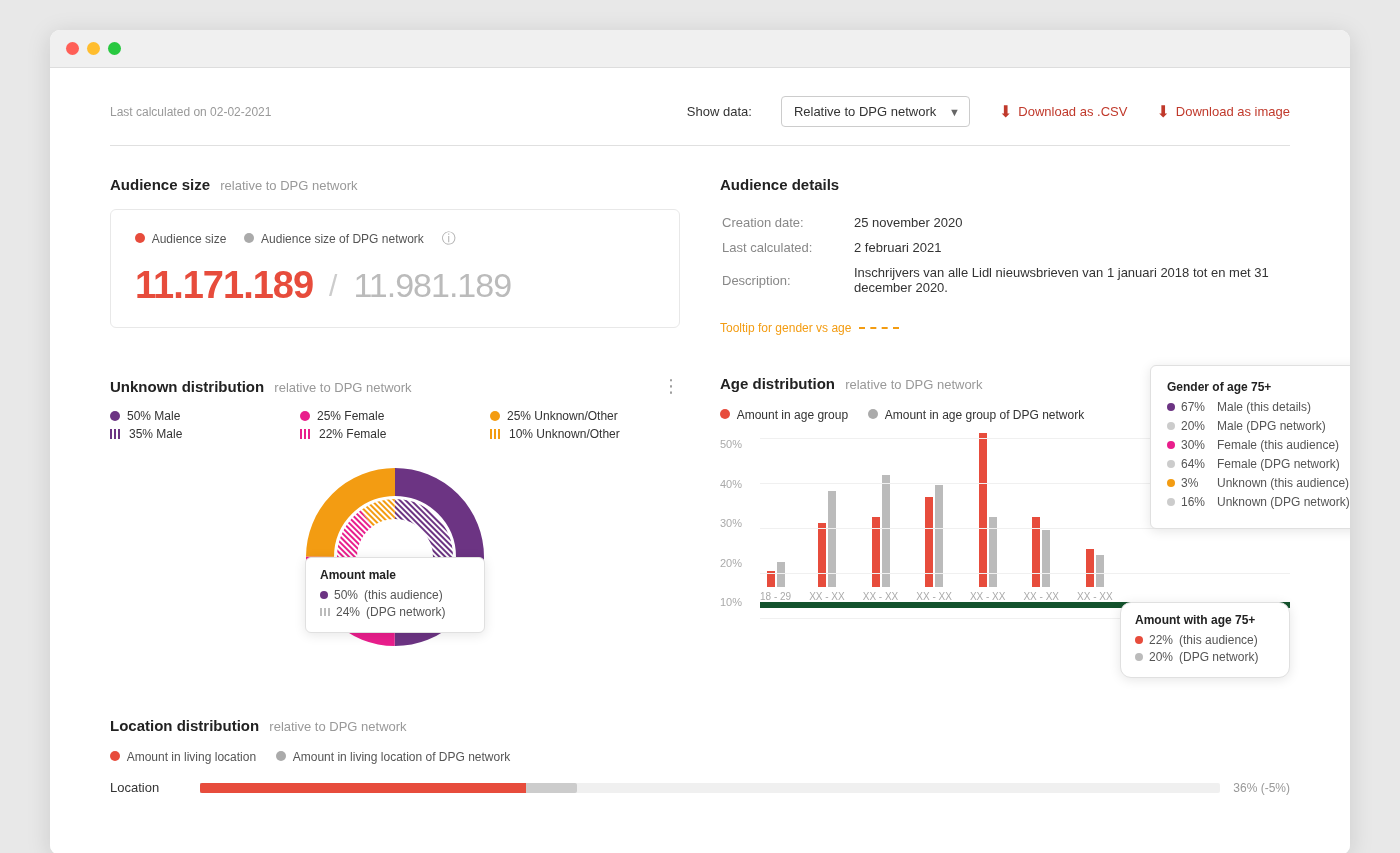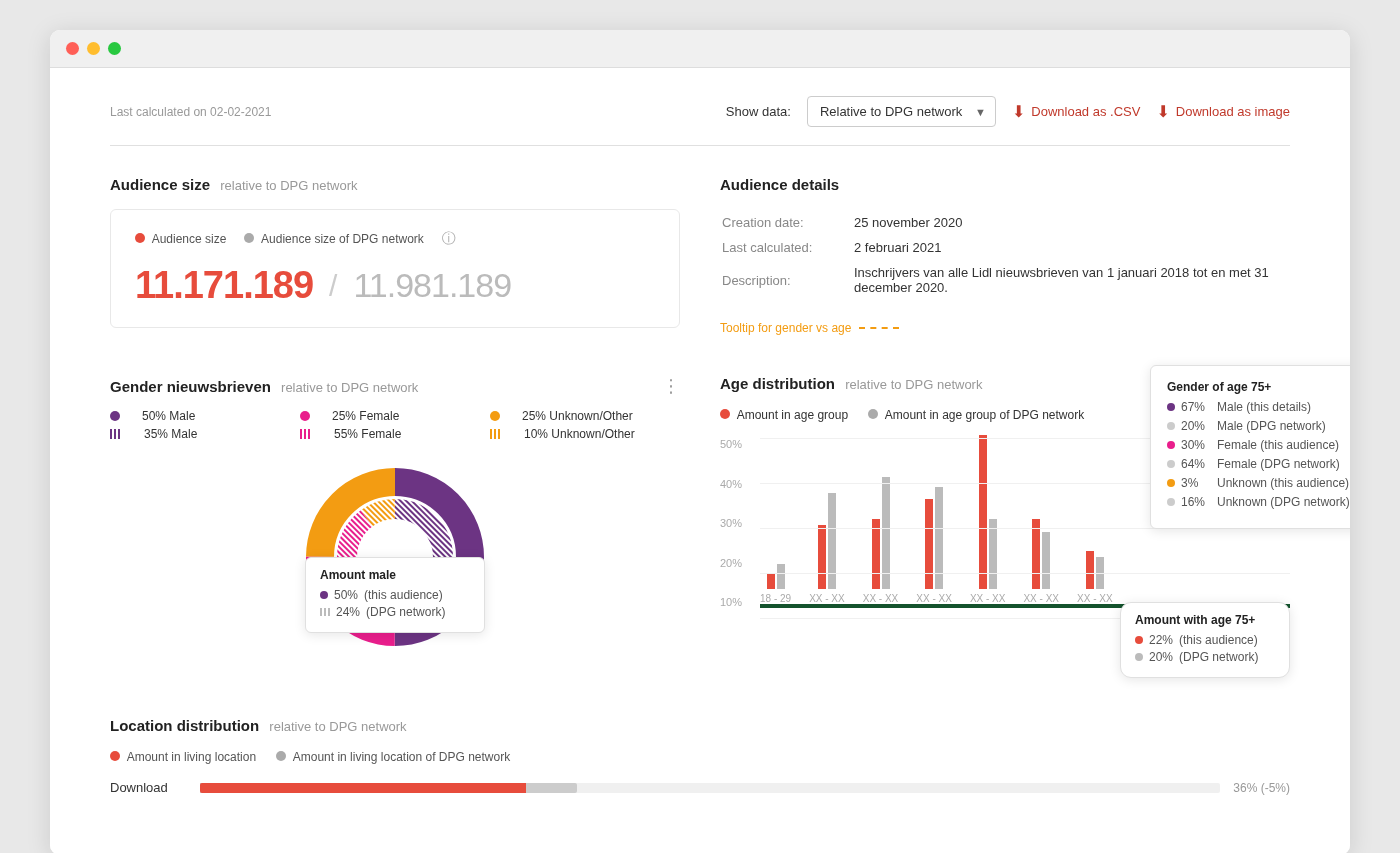--- a/index.html
+++ b/index.html
@@ -34,21 +34,21 @@
 
     .top-bar {
       display: flex;
       align-items: center;
       justify-content: space-between;
       padding: 28px 0 18px;
       border-bottom: 1px solid #e0e0e0;
       margin-bottom: 30px;
     }
     .top-bar-left { color: #999; font-size: 12px; }
-    .top-bar-right { display: flex; align-items: center; gap: 16px; }
+    .top-bar-right { display: flex; align-items: center; gap: 29px; }
     .show-data-label { color: #333; font-size: 13px; }
     .dropdown-select {
       border: 1px solid #ccc;
       border-radius: 4px;
       padding: 7px 32px 7px 12px;
       font-size: 13px;
       color: #333;
       background: #fff;
       appearance: none;
       cursor: pointer;
@@ -140,21 +140,21 @@
       margin-bottom: 12px;
     }
     .more-icon { color: #999; cursor: pointer; font-size: 18px; }
     .gender-legends {
       display: grid;
       grid-template-columns: 1fr 1fr 1fr;
       gap: 4px 0;
       margin-bottom: 16px;
       font-size: 12px;
     }
-    .gender-legend-item { display: flex; align-items: center; gap: 22px; }
+    .gender-legend-item { display: flex; align-items: center; gap: 7px; }
     .gleg-dot { width: 10px; height: 10px; border-radius: 50%; }
     .gleg-dot-purple { background: #6c3483; }
     .gleg-dot-pink { background: #e91e8c; }
     .gleg-dot-yellow { background: #f39c12; }
     .gleg-stripe-purple {
       width: 12px; height: 10px;
       background: repeating-linear-gradient(90deg, #6c3483 0px, #6c3483 2px, transparent 2px, transparent 4px);
     }
     .gleg-stripe-pink {
       width: 12px; height: 10px;
@@ -342,21 +342,21 @@
           <span class="dashed-line"></span>
         </div>
       </div>
     </div>
 
     <div class="two-col" style="position:relative;">
 
       <div>
         <div class="gender-top">
           <div class="section-title" style="margin-bottom:0;">
-            <span>Gender nieuwsbrieven</span>
+            <span>Unknown distribution</span>
             <span class="subtitle">relative to DPG network</span>
           </div>
           <span class="more-icon">⋮</span>
         </div>
 
         <div class="gender-legends">
           <div class="gender-legend-item">
             <span class="gleg-dot gleg-dot-purple"></span>
             <span>50% Male</span>
           </div>
@@ -367,21 +367,21 @@
           <div class="gender-legend-item">
             <span class="gleg-dot gleg-dot-yellow"></span>
             <span>25% Unknown/Other</span>
           </div>
           <div class="gender-legend-item">
             <span class="gleg-stripe-purple"></span>
             <span>35% Male</span>
           </div>
           <div class="gender-legend-item">
             <span class="gleg-stripe-pink"></span>
-            <span>55% Female</span>
+            <span>22% Female</span>
           </div>
           <div class="gender-legend-item">
             <span class="gleg-stripe-yellow"></span>
             <span>10% Unknown/Other</span>
           </div>
         </div>
 
         <div class="donut-container">
           <svg width="200" height="200" viewBox="0 0 200 200">
 
@@ -456,21 +456,21 @@
           </div>
 
           <div class="grid-lines">
             <div class="grid-line" style="top:0%;"></div>
             <div class="grid-line" style="top:25%;"></div>
             <div class="grid-line" style="top:50%;"></div>
             <div class="grid-line" style="top:75%;"></div>
             <div class="grid-line" style="top:100%;"></div>
           </div>
 
-          <div style="margin-left:40px; display:flex; align-items:flex-end; gap:18px; height:170px; border-bottom:4px solid #14532d; padding-bottom:0;">
+          <div style="margin-left:40px; display:flex; align-items:flex-end; gap:18px; height:170px; border-bottom:6px solid #14532d; padding-bottom:0;">
 
             <div class="age-bar-group">
               <div style="display:flex;gap:2px;align-items:flex-end;height:160px;">
                 <div class="bar-red" style="height:16px;"></div>
                 <div class="bar-gray" style="height:25px;"></div>
               </div>
               <div class="age-bar-label">18 - 29</div>
             </div>
 
             <div class="age-bar-group">
@@ -586,21 +586,21 @@
           <span class="legend-dot legend-dot-red"></span>
           <span>Amount in living location</span>
         </span>
         <span>
           <span class="legend-dot legend-dot-gray"></span>
           <span>Amount in living location of DPG network</span>
         </span>
       </div>
 
       <div class="location-row">
-        <span class="location-name">Download</span>
+        <span class="location-name">Location</span>
         <div class="location-bar-bg">
           <div class="location-bar-fill-red" style="width:32%; position:absolute; top:0; left:0; z-index:2;"></div>
           <div class="location-bar-fill-gray" style="width:37%; z-index:1;"></div>
         </div>
         <span class="location-pct">36% (-5%)</span>
       </div>
     </div>
 
   </div>
 </div>

